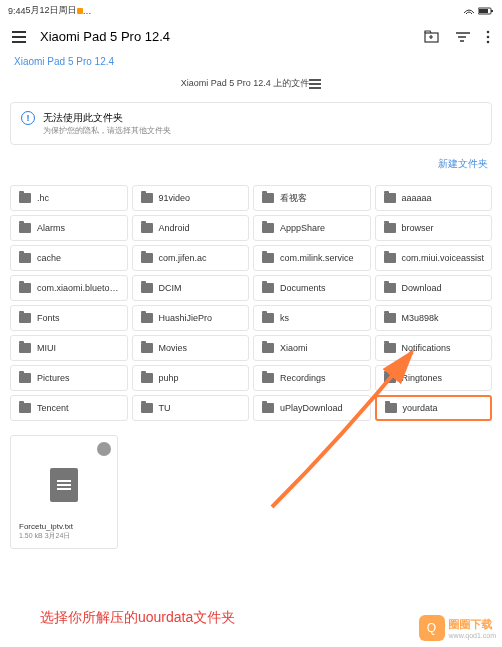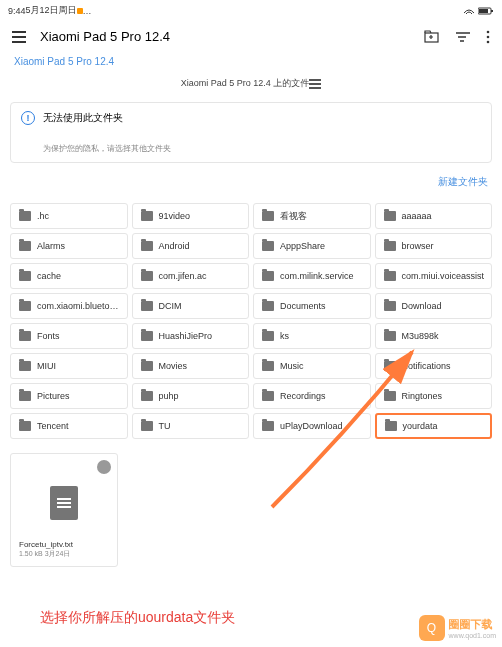--- a/index.html
+++ b/index.html
@@ -11,21 +11,21 @@
 .header { display: flex; align-items: center; padding: 8px 12px; gap: 14px; }
 .menu-icon { display: flex; flex-direction: column; gap: 3px; cursor: pointer; }
 .menu-icon span { width: 14px; height: 2px; background: #333; }
 .title { font-size: 13px; font-weight: 500; flex: 1; }
 .header-icons { display: flex; gap: 16px; align-items: center; }
 .breadcrumb { padding: 4px 14px; font-size: 10px; color: #4890e0; }
 .path-row { display: flex; justify-content: center; align-items: center; padding: 6px 14px; font-size: 9px; color: #444; }
 .info-box { margin: 6px 10px; padding: 8px 10px; border: 1px solid #e5e5e5; border-radius: 4px; display: flex; gap: 8px; align-items: flex-start; }
 .info-icon { width: 14px; height: 14px; border: 1.5px solid #2b7de0; border-radius: 50%; display: flex; align-items: center; justify-content: center; color: #2b7de0; font-size: 9px; font-weight: bold; flex-shrink: 0; }
 .info-text { font-size: 10px; }
-.info-sub { font-size: 8px; color: #888; margin-top: 18px; }
+.info-sub { font-size: 8px; color: #888; margin-top: 0; }
 .new-folder { text-align: right; padding: 6px 14px; font-size: 10px; color: #4890e0; }
 .grid { display: grid; grid-template-columns: repeat(4, 1fr); gap: 4px; padding: 8px 10px; }
 .folder { border: 1px solid #e5e5e5; border-radius: 3px; padding: 6px 8px; display: flex; align-items: center; gap: 6px; font-size: 9px; color: #333; cursor: pointer; height: 26px; overflow: hidden; white-space: nowrap; }
 .folder-icon { width: 12px; height: 10px; background: #757575; border-radius: 1px; position: relative; flex-shrink: 0; }
 .folder-icon::before { content: ''; position: absolute; top: -2px; left: 0; width: 5px; height: 2px; background: #757575; border-radius: 1px 1px 0 0; }
 .highlighted { border: 2px solid #ff7b3a; }
 .file-card { margin: 6px 10px; width: 108px; border: 1px solid #e5e5e5; border-radius: 3px; padding: 8px; position: relative; height: 114px; }
 .expand-icon { position: absolute; top: 6px; right: 6px; width: 14px; height: 14px; background: #999; border-radius: 50%; }
 .file-icon { width: 28px; height: 34px; background: #757575; border-radius: 2px; margin: 24px auto 0; position: relative; display: flex; align-items: center; justify-content: center; }
 .file-icon::before { content: ''; position: absolute; width: 14px; height: 2px; background: #fff; top: 12px; box-shadow: 0 4px 0 #fff, 0 8px 0 #fff; }
@@ -191,21 +191,21 @@
     <div class="folder">
       <div class="folder-icon"></div>
       <span>MIUI</span>
     </div>
     <div class="folder">
       <div class="folder-icon"></div>
       <span>Movies</span>
     </div>
     <div class="folder">
       <div class="folder-icon"></div>
-      <span>Music</span>
+      <span>Xiaomi</span>
     </div>
     <div class="folder">
       <div class="folder-icon"></div>
       <span>Notifications</span>
     </div>
     <div class="folder">
       <div class="folder-icon"></div>
       <span>Pictures</span>
     </div>
     <div class="folder">

